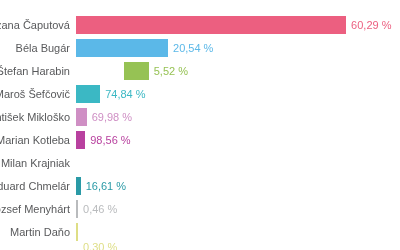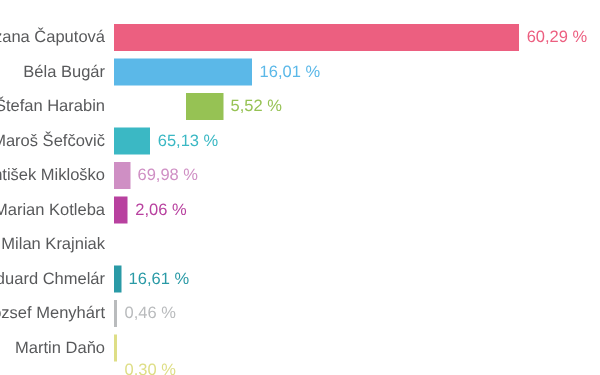--- a/index.html
+++ b/index.html
@@ -73,49 +73,49 @@
       <div class="label">Zuzana Čaputová</div>
       <div class="bar-wrap" style="left: 76px;">
         <div class="bar" style="width: 270.099px; background: rgb(236, 95, 128);"></div>
         <div class="value" style="color: rgb(236, 95, 128);">60,29 %</div>
       </div>
     </div>
     <div class="row" style="top: 39px;">
       <div class="label">Béla Bugár</div>
       <div class="bar-wrap" style="left: 76px;">
         <div class="bar" style="width: 92.0192px; background: rgb(91, 184, 232);"></div>
-        <div class="value" style="color: rgb(91, 184, 232);">16,01 %</div>
+        <div class="value" style="color: rgb(91, 184, 232);">20,54 %</div>
       </div>
     </div>
     <div class="row" style="top: 62px;">
       <div class="label">Štefan Harabin</div>
       <div class="bar-wrap" style="left: 76px; padding-left: 48px;">
         <div class="bar" style="width: 24.7296px; background: rgb(150, 194, 84);"></div>
         <div class="value" style="color: rgb(150, 194, 84);">5,52 %</div>
       </div>
     </div>
     <div class="row" style="top: 85px;">
       <div class="label">Maroš Šefčovič</div>
       <div class="bar-wrap" style="left: 76px;">
         <div class="bar" style="width: 24.1472px; background: rgb(59, 184, 196);"></div>
-        <div class="value" style="color: rgb(59, 184, 196);">65,13 %</div>
+        <div class="value" style="color: rgb(59, 184, 196);">74,84 %</div>
       </div>
     </div>
     <div class="row" style="top: 108px;">
       <div class="label">František Mikloško</div>
       <div class="bar-wrap" style="left: 76px;">
         <div class="bar" style="width: 10.6624px; background: rgb(207, 143, 196);"></div>
         <div class="value" style="color: rgb(207, 143, 196);">69,98 %</div>
       </div>
     </div>
     <div class="row" style="top: 131px;">
       <div class="label">Marian Kotleba</div>
       <div class="bar-wrap" style="left: 76px;">
         <div class="bar" style="width: 9.2288px; background: rgb(184, 65, 159);"></div>
-        <div class="value" style="color: rgb(184, 65, 159);">2,06 %</div>
+        <div class="value" style="color: rgb(184, 65, 159);">98,56 %</div>
       </div>
     </div>
     <div class="row" style="top: 154px;">
       <div class="label">Milan Krajniak</div>
     </div>
     <div class="row" style="top: 177px;">
       <div class="label">Eduard Chmelár</div>
       <div class="bar-wrap" style="left: 76px;">
         <div class="bar" style="width: 4.704px; background: rgb(42, 154, 166);"></div>
         <div class="value" style="color: rgb(42, 154, 166);">16,61 %</div>

